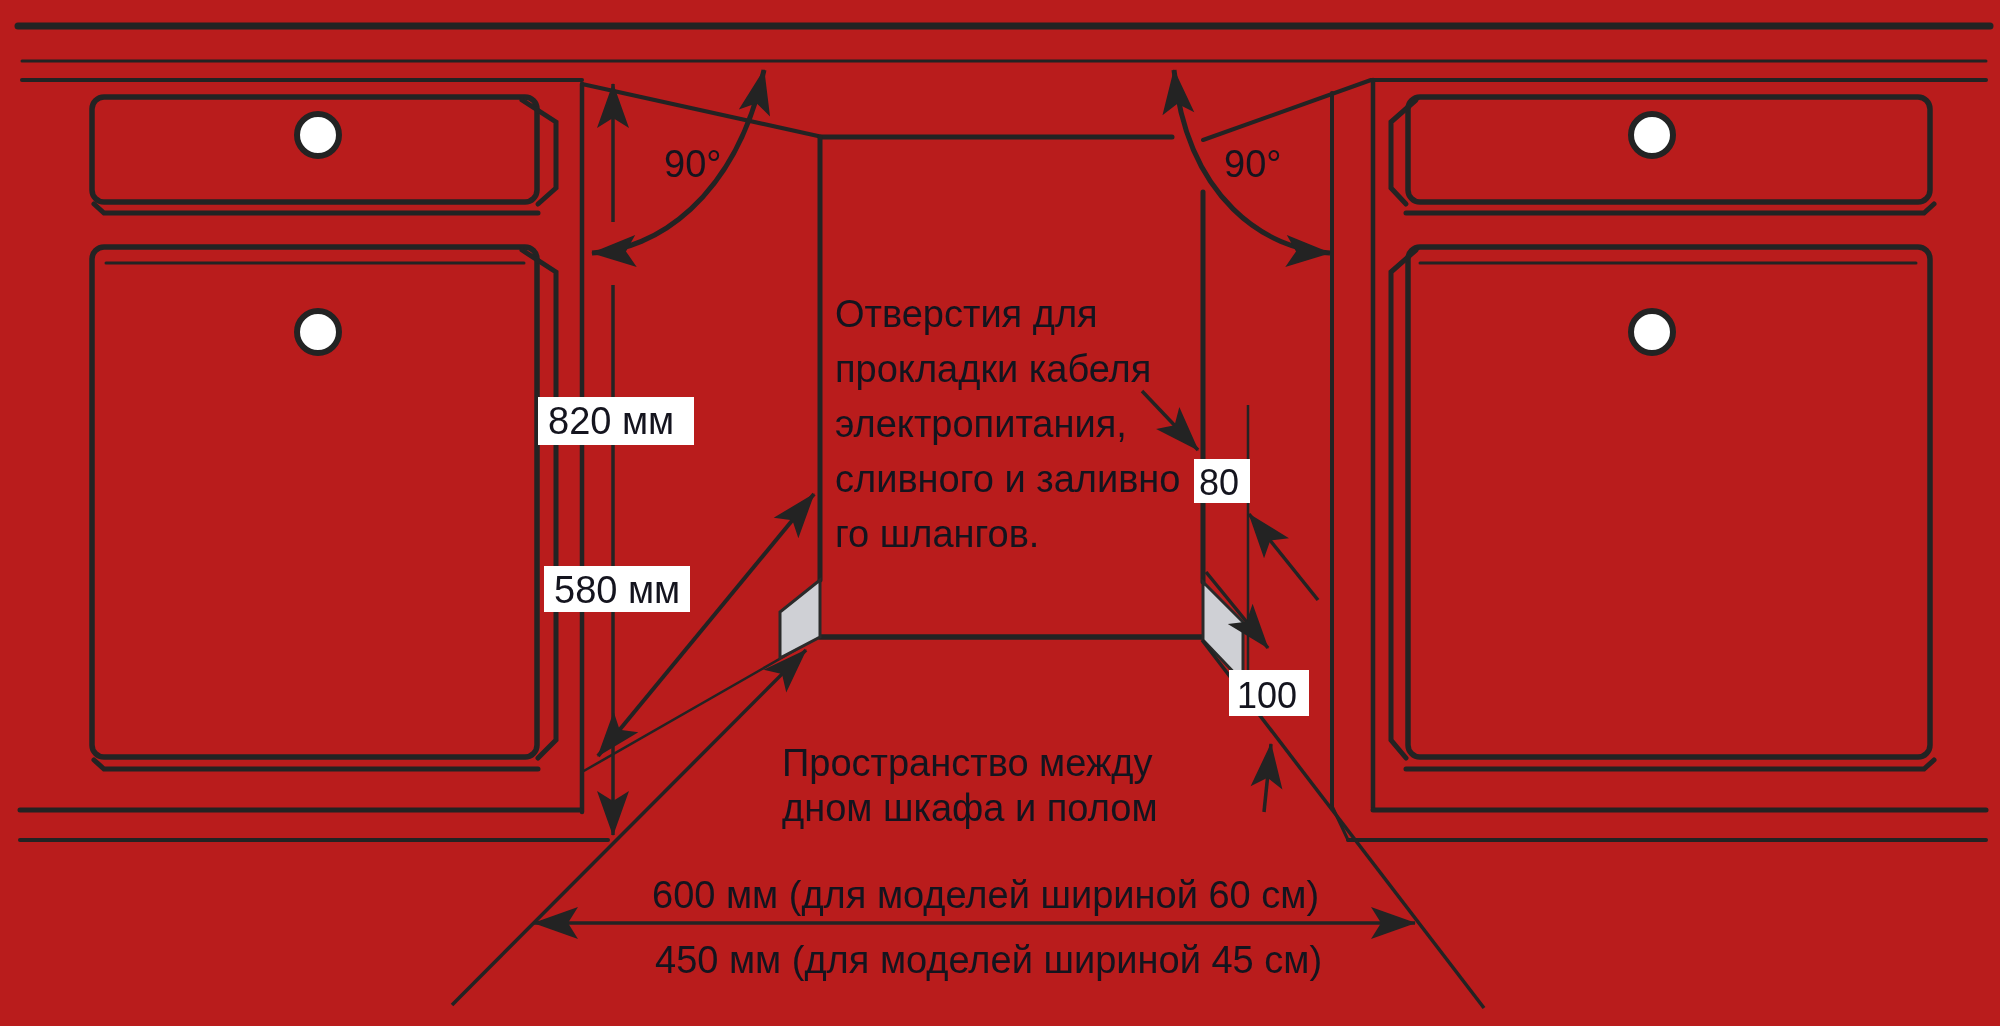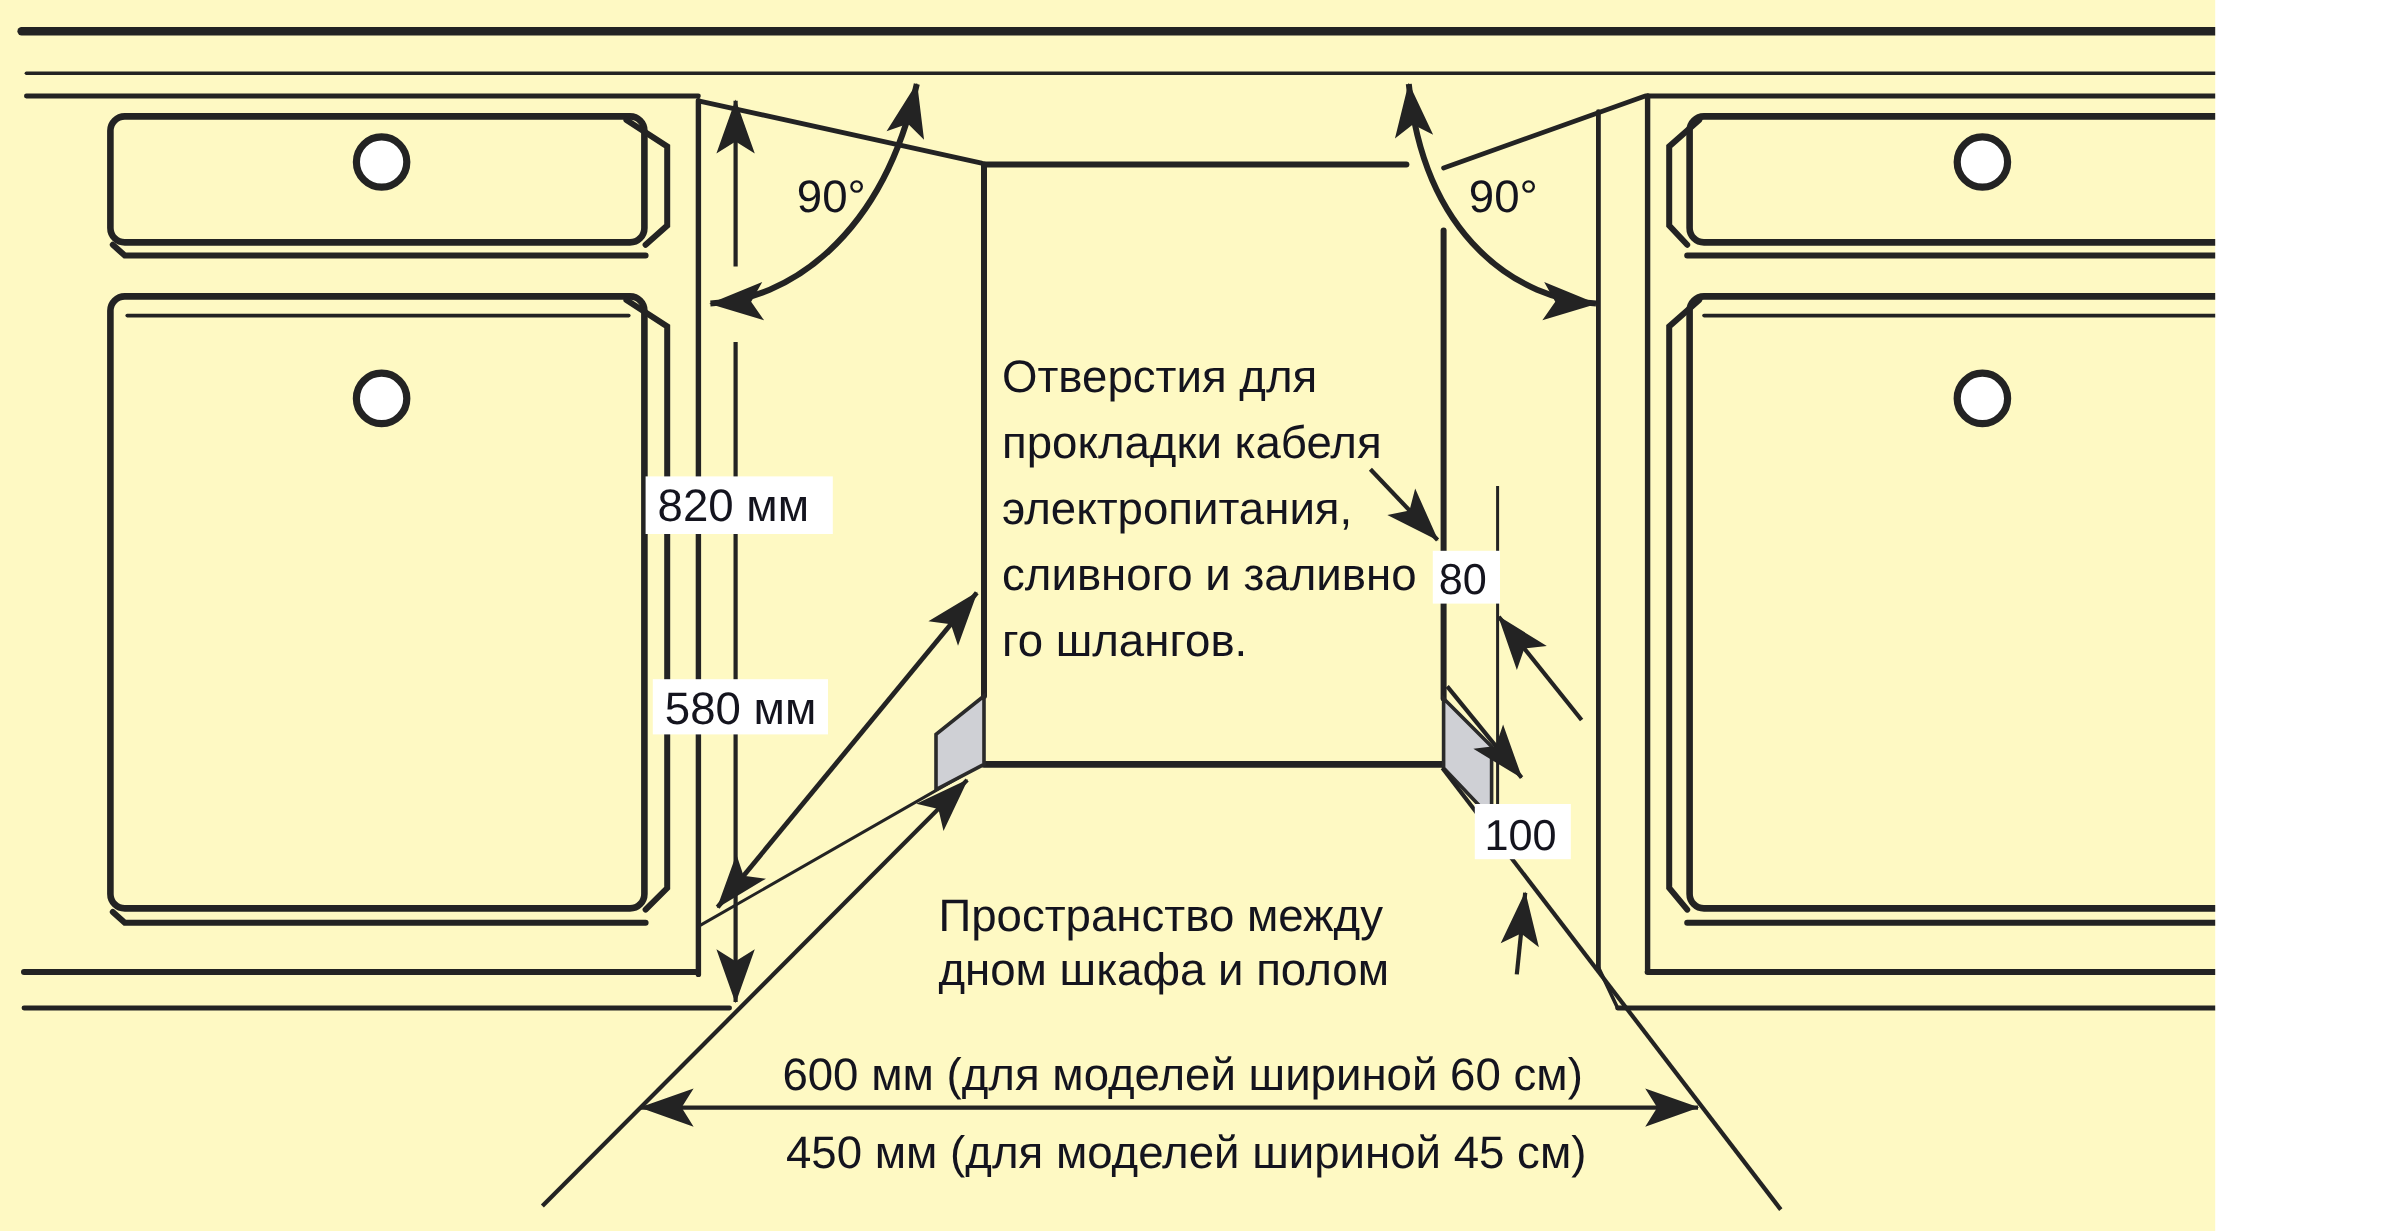--- a/index.html
+++ b/index.html
@@ -1,16 +1,16 @@
 <!DOCTYPE html>
 <html><head>
 <meta charset="utf-8">
 <style>
   html,body{margin:0;padding:0;background:#ffffff;}
-  .stage{position:relative;width:1846px;height:1026px;background:#fef9c3;overflow:hidden;
+  .stage{position:relative;width:2000px;height:1026px;background:#b91c1c;overflow:hidden;
          font-family:"Liberation Sans", sans-serif;text-decoration:underline;}
   svg{display:block}
   .ln{stroke:#232323;fill:none;stroke-linecap:round;}
   .dim{stroke:#232323;fill:none;stroke-linecap:butt;}
   .txt{fill:#14141e;font-family:"Liberation Sans", sans-serif;font-size:38px;}
   .txt-sm{fill:#14141e;font-family:"Liberation Sans", sans-serif;font-size:36px;}
   .bg{fill:#ffffff;}
   .hole{fill:#cfd0d5;stroke:#2a2a2a;stroke-width:3;}
   .knob{fill:#ffffff;stroke:#232323;stroke-width:6;}
 </style>

